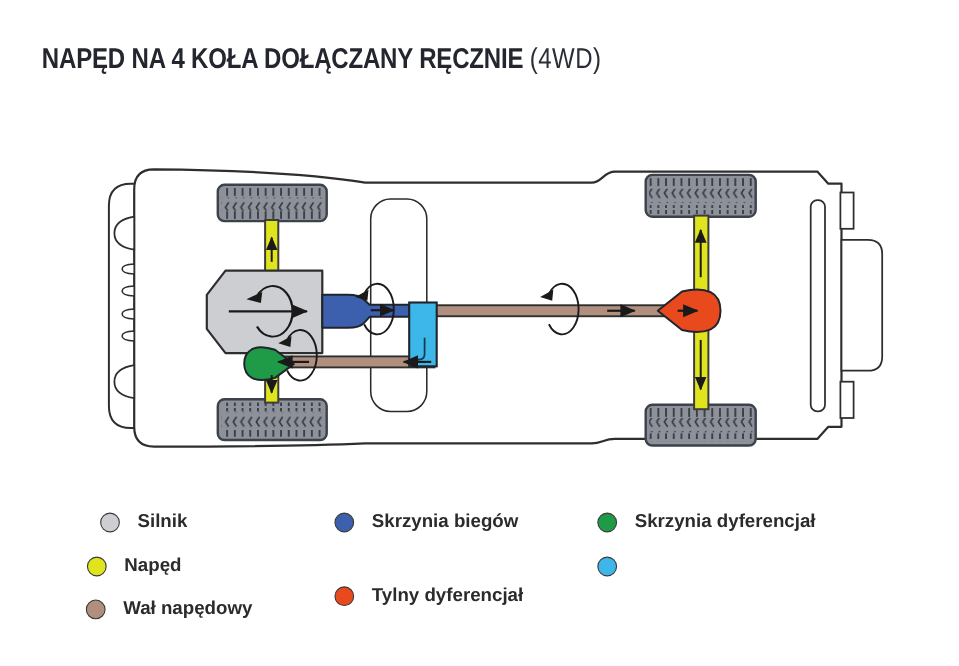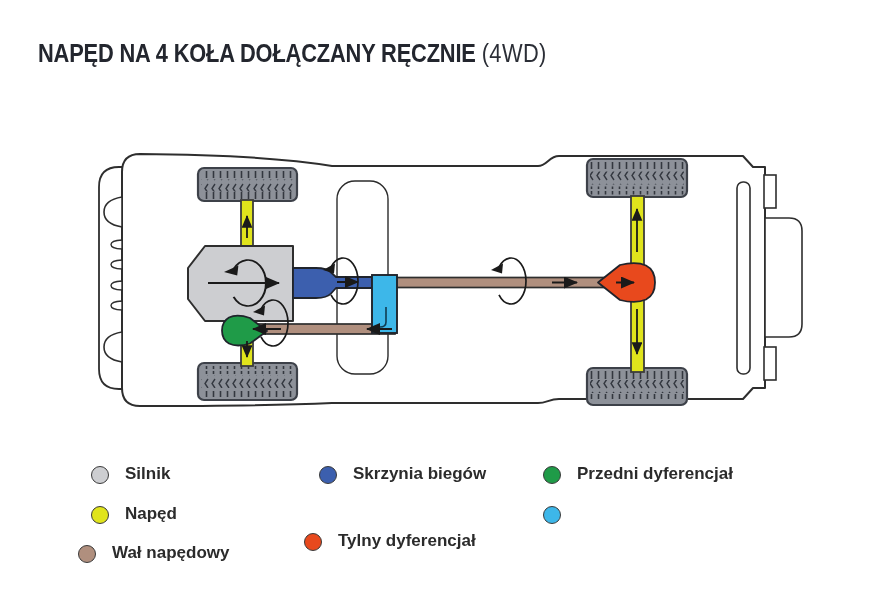--- a/index.html
+++ b/index.html
@@ -128,38 +128,38 @@
     <use href="#rot" transform="translate(343,281)"></use>
     <use href="#rot" transform="translate(273,323)"></use>
     <use href="#rot" transform="translate(511,281)"></use>
   </svg>
 
   <div>
     <div class="legend-item" style="left:91px;top:462px">
       <span class="swatch" style="background-color: rgb(205, 206, 209);"></span>
       <span class="legend-label">Silnik</span>
     </div>
-    <div class="legend-item" style="left:91px;top:502px">
+    <div class="legend-item" style="left:79px;top:502px">
       <span class="swatch" style="background-color: rgb(224, 228, 28);"></span>
       <span class="legend-label">Napęd</span>
     </div>
     <div class="legend-item" style="left:78px;top:541px">
       <span class="swatch" style="background-color: rgb(176, 143, 126);"></span>
       <span class="legend-label">Wał napędowy</span>
     </div>
-    <div class="legend-item" style="left:319px;top:462px">
+    <div class="legend-item" style="left:304px;top:462px">
       <span class="swatch" style="background-color: rgb(60, 95, 174);"></span>
       <span class="legend-label">Skrzynia biegów</span>
     </div>
     <div class="legend-item" style="left:304px;top:529px">
       <span class="swatch" style="background-color: rgb(232, 73, 29);"></span>
       <span class="legend-label">Tylny dyferencjał</span>
     </div>
     <div class="legend-item" style="left:543px;top:462px">
       <span class="swatch" style="background-color: rgb(31, 155, 72);"></span>
-      <span class="legend-label">Przedni dyferencjał</span>
+      <span class="legend-label">Skrzynia dyferencjał</span>
     </div>
     <div class="legend-item" style="left:543px;top:502px">
       <span class="swatch" style="background-color: rgb(61, 183, 233);"></span>
     </div>
   </div>
 
 </div>
 
 </body></html>

